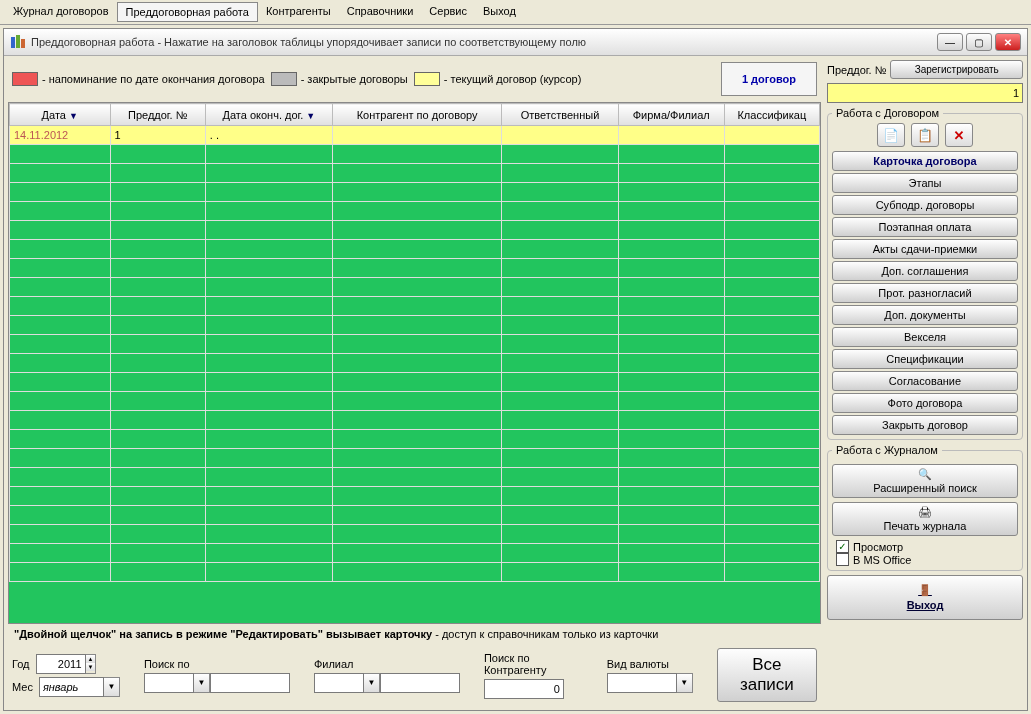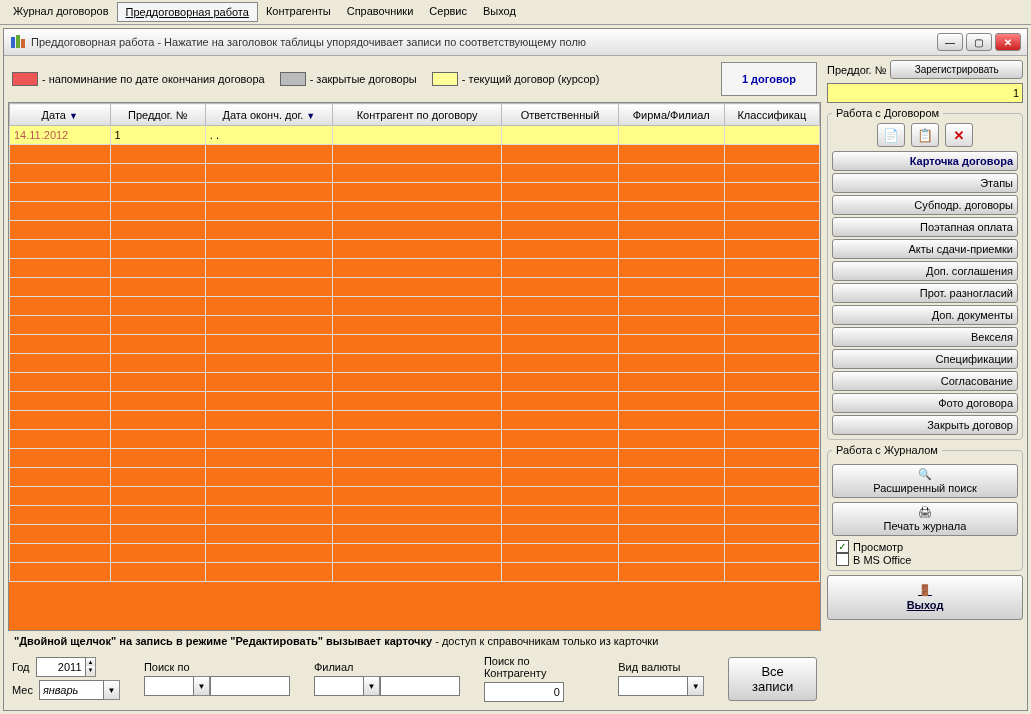--- a/index.html
+++ b/index.html
@@ -1,56 +1,56 @@
 <!DOCTYPE html>
 <html><head>
 <meta charset="utf-8">
 <style>
 * { box-sizing: border-box; margin: 0; padding: 0; }
 body { font-family: Tahoma, Arial, sans-serif; font-size: 11px; background: #ece9d8; }
 .app { width: 1031px; height: 714px; display: flex; flex-direction: column; }
 .menubar { background: #ece9d8; padding: 2px 5px; display: flex; gap: 0; border-bottom: 1px solid #999; }
 .menubar .menu-item { padding: 3px 8px; cursor: pointer; }
-.menubar .menu-item.active { border: 1px solid #888; background: #f5f5f5; text-decoration: underline; }
+.menubar .menu-item.active { border: 1px solid #888; background: #f5f5f5; }
 .window { flex: 1; margin: 3px; border: 1px solid #888; background: #ece9d8; display: flex; flex-direction: column; }
 .titlebar { background: linear-gradient(#fff, #e0e0e0); padding: 4px 6px; display: flex; align-items: center; border-bottom: 1px solid #aaa; }
 .titlebar .icon { width: 16px; height: 16px; margin-right: 5px; }
 .titlebar .title { flex: 1; color: #333; }
 .win-controls { display: flex; gap: 3px; }
 .win-btn { width: 26px; height: 18px; border: 1px solid #888; background: linear-gradient(#fefefe,#d5d5d5); border-radius: 3px; display: flex; align-items: center; justify-content: center; font-size: 10px; cursor: pointer; }
 .win-btn.close { background: linear-gradient(#ff8080,#cc2020); color: #fff; font-weight: bold; }
 .content { flex: 1; display: flex; padding: 4px; gap: 6px; overflow: hidden;}
 .main { flex: 1; display: flex; flex-direction: column; }
-.legend { display: flex; align-items: center; gap: 15px; padding: 2px 4px 6px 4px; flex-wrap: wrap; }
+.legend { display: flex; align-items: center; gap: 6px; padding: 2px 4px 6px 4px; flex-wrap: wrap; }
 .swatch { width: 26px; height: 14px; border: 1px solid #666; display: inline-block; }
 .swatch.red { background: #e55; }
 .swatch.gray { background: #bbb; }
 .swatch.yellow { background: #ffff99; }
 .legend-item { display: flex; align-items: center; gap: 4px; }
 .counter { margin-left: auto; padding: 10px 20px; border: 1px solid #888; background: #f5f5f5; font-weight: bold; color: #00a; }
-.grid-wrap { flex: 1; border: 1px solid #888; background: #f97316; overflow: auto; position: relative;}
+.grid-wrap { flex: 1; border: 1px solid #888; background: #22c55e; overflow: auto; position: relative;}
 table.grid { border-collapse: collapse; width: 100%; table-layout: fixed; }
 table.grid th { background: linear-gradient(#fff,#e0e0e0); border: 1px solid #bbb; padding: 4px 2px; font-weight: normal; font-size: 11px; position: relative; height: 22px; white-space: nowrap; overflow: hidden; }
 table.grid td { border: 1px solid #ddd; padding: 2px 4px; height: 19px; font-size: 11px; overflow: hidden; white-space: nowrap; }
 .sort-arrow { color: #006; font-size: 9px; }
 tr.current td { background: #ffff88; }
 tr.current td:first-child { color: #b55; }
 .hint-row { padding: 4px 6px; font-size: 11px; }
 .hint-row b { font-weight: bold; }
-.btn { background: linear-gradient(#fefefe,#d0d0d0); border: 1px solid #888; border-radius: 3px; padding: 3px 8px; cursor: pointer; text-align: center; font-size: 13px;}
+.btn { background: linear-gradient(#fefefe,#d0d0d0); border: 1px solid #888; border-radius: 3px; padding: 3px 8px; cursor: pointer; text-align: center; font-size: 17px;}
 .field { border: 1px solid #7a7a7a; background: #fff; padding: 2px 3px; height: 20px; font-size: 11px; }
 .field.yellow { background: #ffff88; text-align: right; }
 .spin { display: inline-flex; }
 .spin .arrows { display: flex; flex-direction: column; border: 1px solid #888; border-left: none; }
 .spin .arrows span { font-size: 6px; line-height: 8px; padding: 0 2px; background: linear-gradient(#fff,#ddd); cursor: pointer; }
 .combo { display: flex; }
 .combo .dd { width: 16px; border: 1px solid #888; border-left: none; background: linear-gradient(#fff,#ddd); display: flex; align-items: center; justify-content: center; font-size: 8px; cursor: pointer;}
 .sidebar { width: 196px; display: flex; flex-direction: column; gap: 4px; }
 .side-row1 { display: flex; align-items: center; gap: 4px; }
-.side-btn { background: linear-gradient(#fefefe,#d0d0d0); border: 1px solid #888; border-radius: 3px; padding: 3px 4px; cursor: pointer; text-align: right; font-size: 11px; width: 100%; }
+.side-btn { background: linear-gradient(#fefefe,#d0d0d0); border: 1px solid #888; border-radius: 3px; padding: 3px 4px; cursor: pointer; text-align: center; font-size: 11px; width: 100%; }
 .side-btn.blue { color: #006; font-weight: bold; }
 .icon-row { display: flex; gap: 6px; justify-content: center; }
 .icon-btn { width: 28px; height: 24px; border: 1px solid #888; border-radius: 3px; background: linear-gradient(#fff,#ddd); display: flex; align-items: center; justify-content: center; cursor: pointer; font-size: 13px; }
 .icon-btn.del { color: #c00; font-weight: bold; }
 .chk-row { display: flex; align-items: center; gap: 4px; padding-left: 4px; }
 .chk { width: 13px; height: 13px; border: 1px solid #555; background: #fff; display: inline-flex; align-items: center; justify-content: center; font-size: 10px; color: #060;}
 .exit-btn { background: linear-gradient(#fefefe,#d0d0d0); border: 1px solid #888; border-radius: 3px; padding: 8px; cursor: pointer; text-align: center; font-size: 11px; font-weight: bold; text-decoration: underline; color: #003; display: flex; flex-direction: column; align-items: center; gap: 2px; }
 .filter-row2 {display:flex; gap:24px; align-items:center; padding: 4px;}
 .filter-block {display:flex; flex-direction:column; gap:3px;}
 .filter-block .lbl {font-size:11px;}

